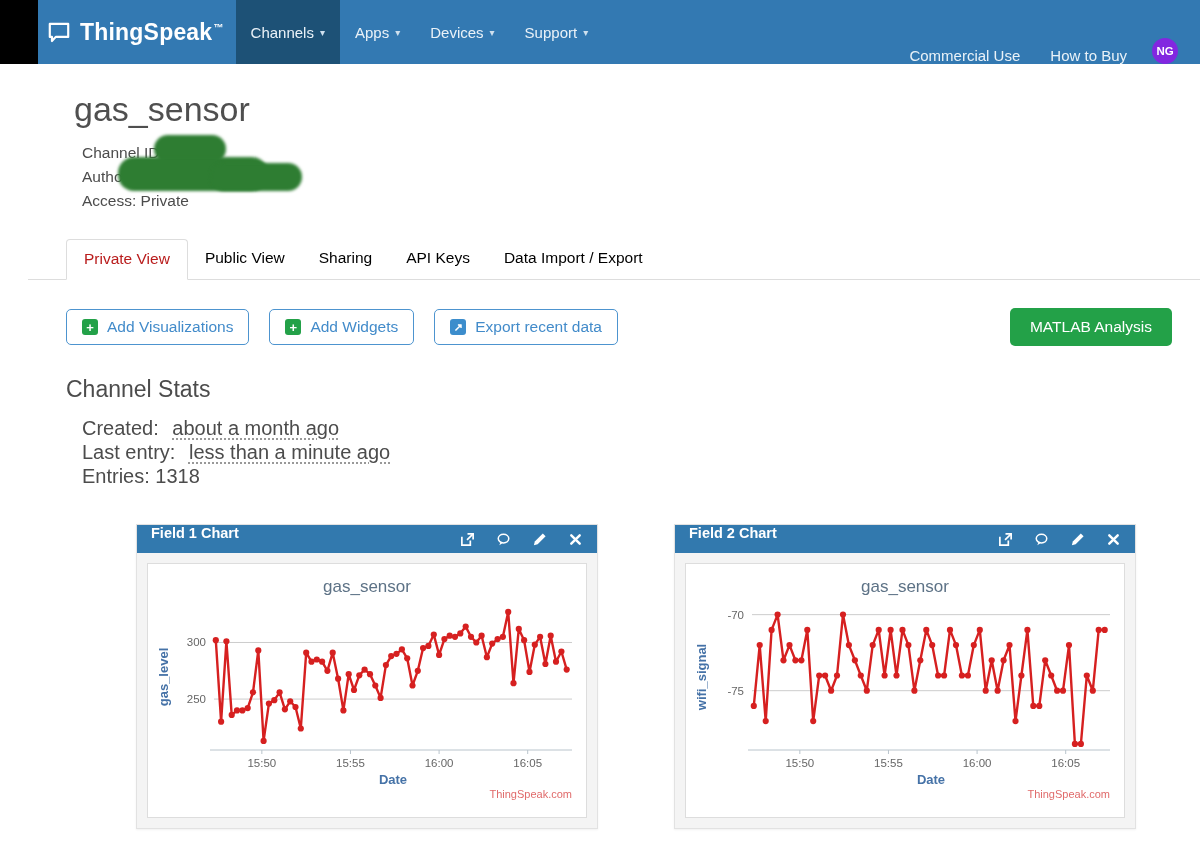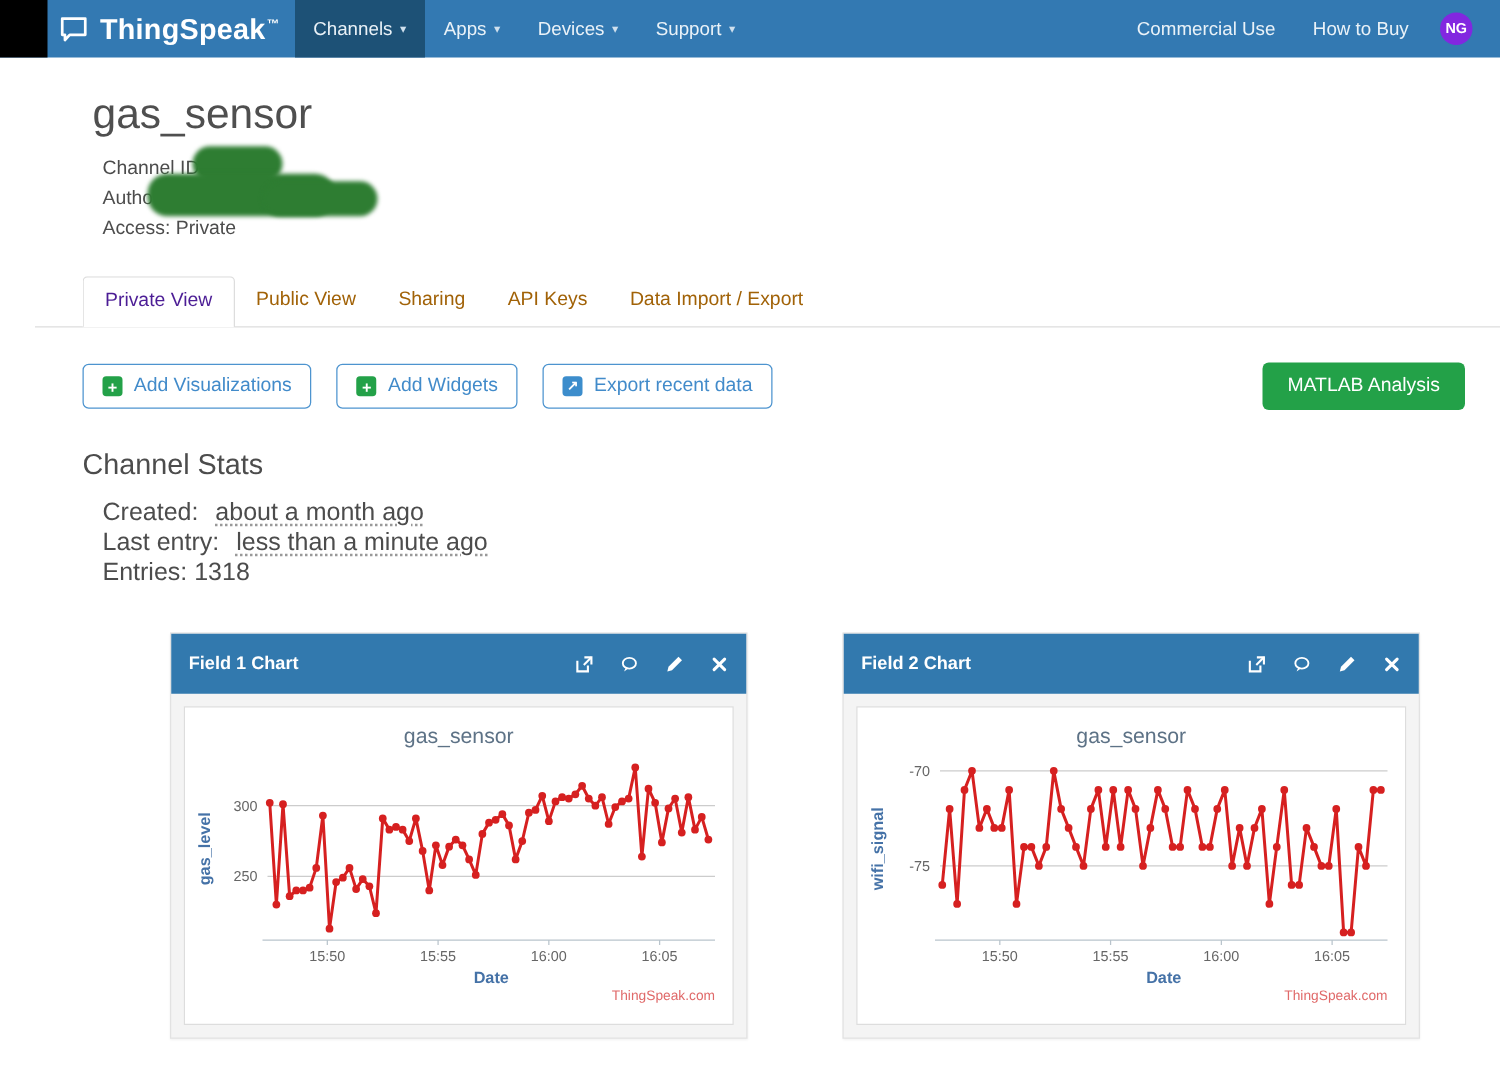--- a/index.html
+++ b/index.html
@@ -1,46 +1,46 @@
 <!DOCTYPE html>
 <html><head>
 <meta charset="utf-8">
 <style>
   * { box-sizing: border-box; margin: 0; padding: 0; }
   html,body { width:1200px; height:856px; overflow:hidden; background:#fff;
               font-family:"Liberation Sans", sans-serif; color:#4c4c4c; }
 
   
-  .navbar { height:46px; background:#3379b2; display:flex; align-items:stretch; }
+  .navbar { height:64px; background:#3379b2; display:flex; align-items:stretch; }
   .nav-black { width:38px; background:#000; flex:0 0 auto; }
   .brand { display:flex; align-items:center; gap:8px; padding:0 12px 0 8px; color:#fff; }
   .brand-text { font-size:23px; font-weight:bold; letter-spacing:.2px; }
   .brand-tm { font-size:10px; vertical-align:super; margin-left:1px; }
   .nav-item { display:flex; align-items:center; padding:0 15px; color:#eaf2f8; font-size:15px; cursor:pointer; }
   .nav-item.active { background:#1d5176;justify-content:flex-end; }
   .caret { font-size:10px; margin-left:6px; color:#cfe0ee; }
-  .nav-right { margin-left:auto; display:flex; align-items:center; }
+  .nav-right { margin-left:auto; display:flex; align-items:flex-end; }
   .avatar { width:26px; height:26px; border-radius:50%; background:#8227e0; color:#fff;
             font-size:11.5px; font-weight:bold; display:flex; align-items:center; justify-content:center;
             margin:0 22px 0 10px; cursor:pointer; }
 
   
   .container { padding:0 28px 0 38px;margin-left:28px; }
   h1.page-title { font-size:34px; font-weight:300; color:#4f4f4f; margin:26px 0 12px 8px; }
   .channel-info { position:relative; margin-left:16px; font-size:15.5px; line-height:24px; }
   .channel-info .row { height:24px; }
   .blob { position:absolute; background:#2e7d32; filter:blur(1.5px); border-radius:16px; }
   .blob.b1 { left:72px;  top:-6px;  width:72px;  height:28px; }
   .blob.b2 { left:36px;  top:16px;  width:150px; height:34px; }
   .blob.b3 { left:128px; top:22px;  width:92px;  height:28px; }
 
   
   .tabs { margin:26px -28px 0 -38px; padding:0 38px; border-bottom:1px solid #ddd; display:flex; }
-  .tab { padding:10px 17px 11px; font-size:15.5px; color:#a16207; cursor:pointer; margin-bottom:-1px; }
-  .tab.active { color:#4c1d95; background:#fff; border:1px solid #ddd; border-bottom:1px solid #fff;
+  .tab { padding:10px 17px 11px; font-size:15.5px; color:#000000; cursor:pointer; margin-bottom:-1px; }
+  .tab.active { color:#b91c1c; background:#fff; border:1px solid #ddd; border-bottom:1px solid #fff;
                 border-radius:4px 4px 0 0; }
 
   
   .toolbar { display:flex; align-items:center; margin-top:28px; }
   .btn-outline { display:inline-flex; align-items:center; gap:9px; background:#fff;
                  border:1px solid #4d94cf; color:#428bca; border-radius:5px;
                  padding:8px 15px; font-size:15.5px; margin-right:20px; cursor:pointer; }
   .mini-icon { width:16px; height:16px; border-radius:3px; color:#fff; font-size:13px; font-weight:bold;
                display:flex; align-items:center; justify-content:center; line-height:1; }
   .mini-plus { background:#23a148; }
@@ -52,21 +52,21 @@
   
   h2.stats-title { font-size:23px; font-weight:400; color:#4c4c4c; margin:30px 0 14px; }
   .stats { margin-left:16px; font-size:20px; line-height:23px; }
   .stats .srow { margin-bottom:1px; }
   .dotted { text-decoration:underline dotted #999; text-underline-offset:3px; }
   .stats .lbl { margin-right:8px; }
 
   
   .charts-row { display:flex; gap:76px; margin:36px 0 0 70px; }
   .panel { width:462px; background:#f4f4f4; border:1px solid #e2e2e2; box-shadow:0 1px 2px rgba(0,0,0,.06); }
-  .panel-header { height:48px; background:#3279ae; display:flex; align-items:center; padding:0 14px; }
+  .panel-header { height:28px; background:#3279ae; display:flex; padding:0 14px; }
   .panel-title { color:#fff; font-weight:bold; font-size:14.5px; }
   .panel-icons { margin-left:auto; display:flex; align-items:center; gap:21px; }
   .picon { width:15px; height:15px; display:block; cursor:pointer; }
   .panel-body { padding:10px; }
   .chartbox { background:#fff; border:1px solid #ddd; }
 </style>
 </head>
 <body>
 
 <nav class="navbar">

